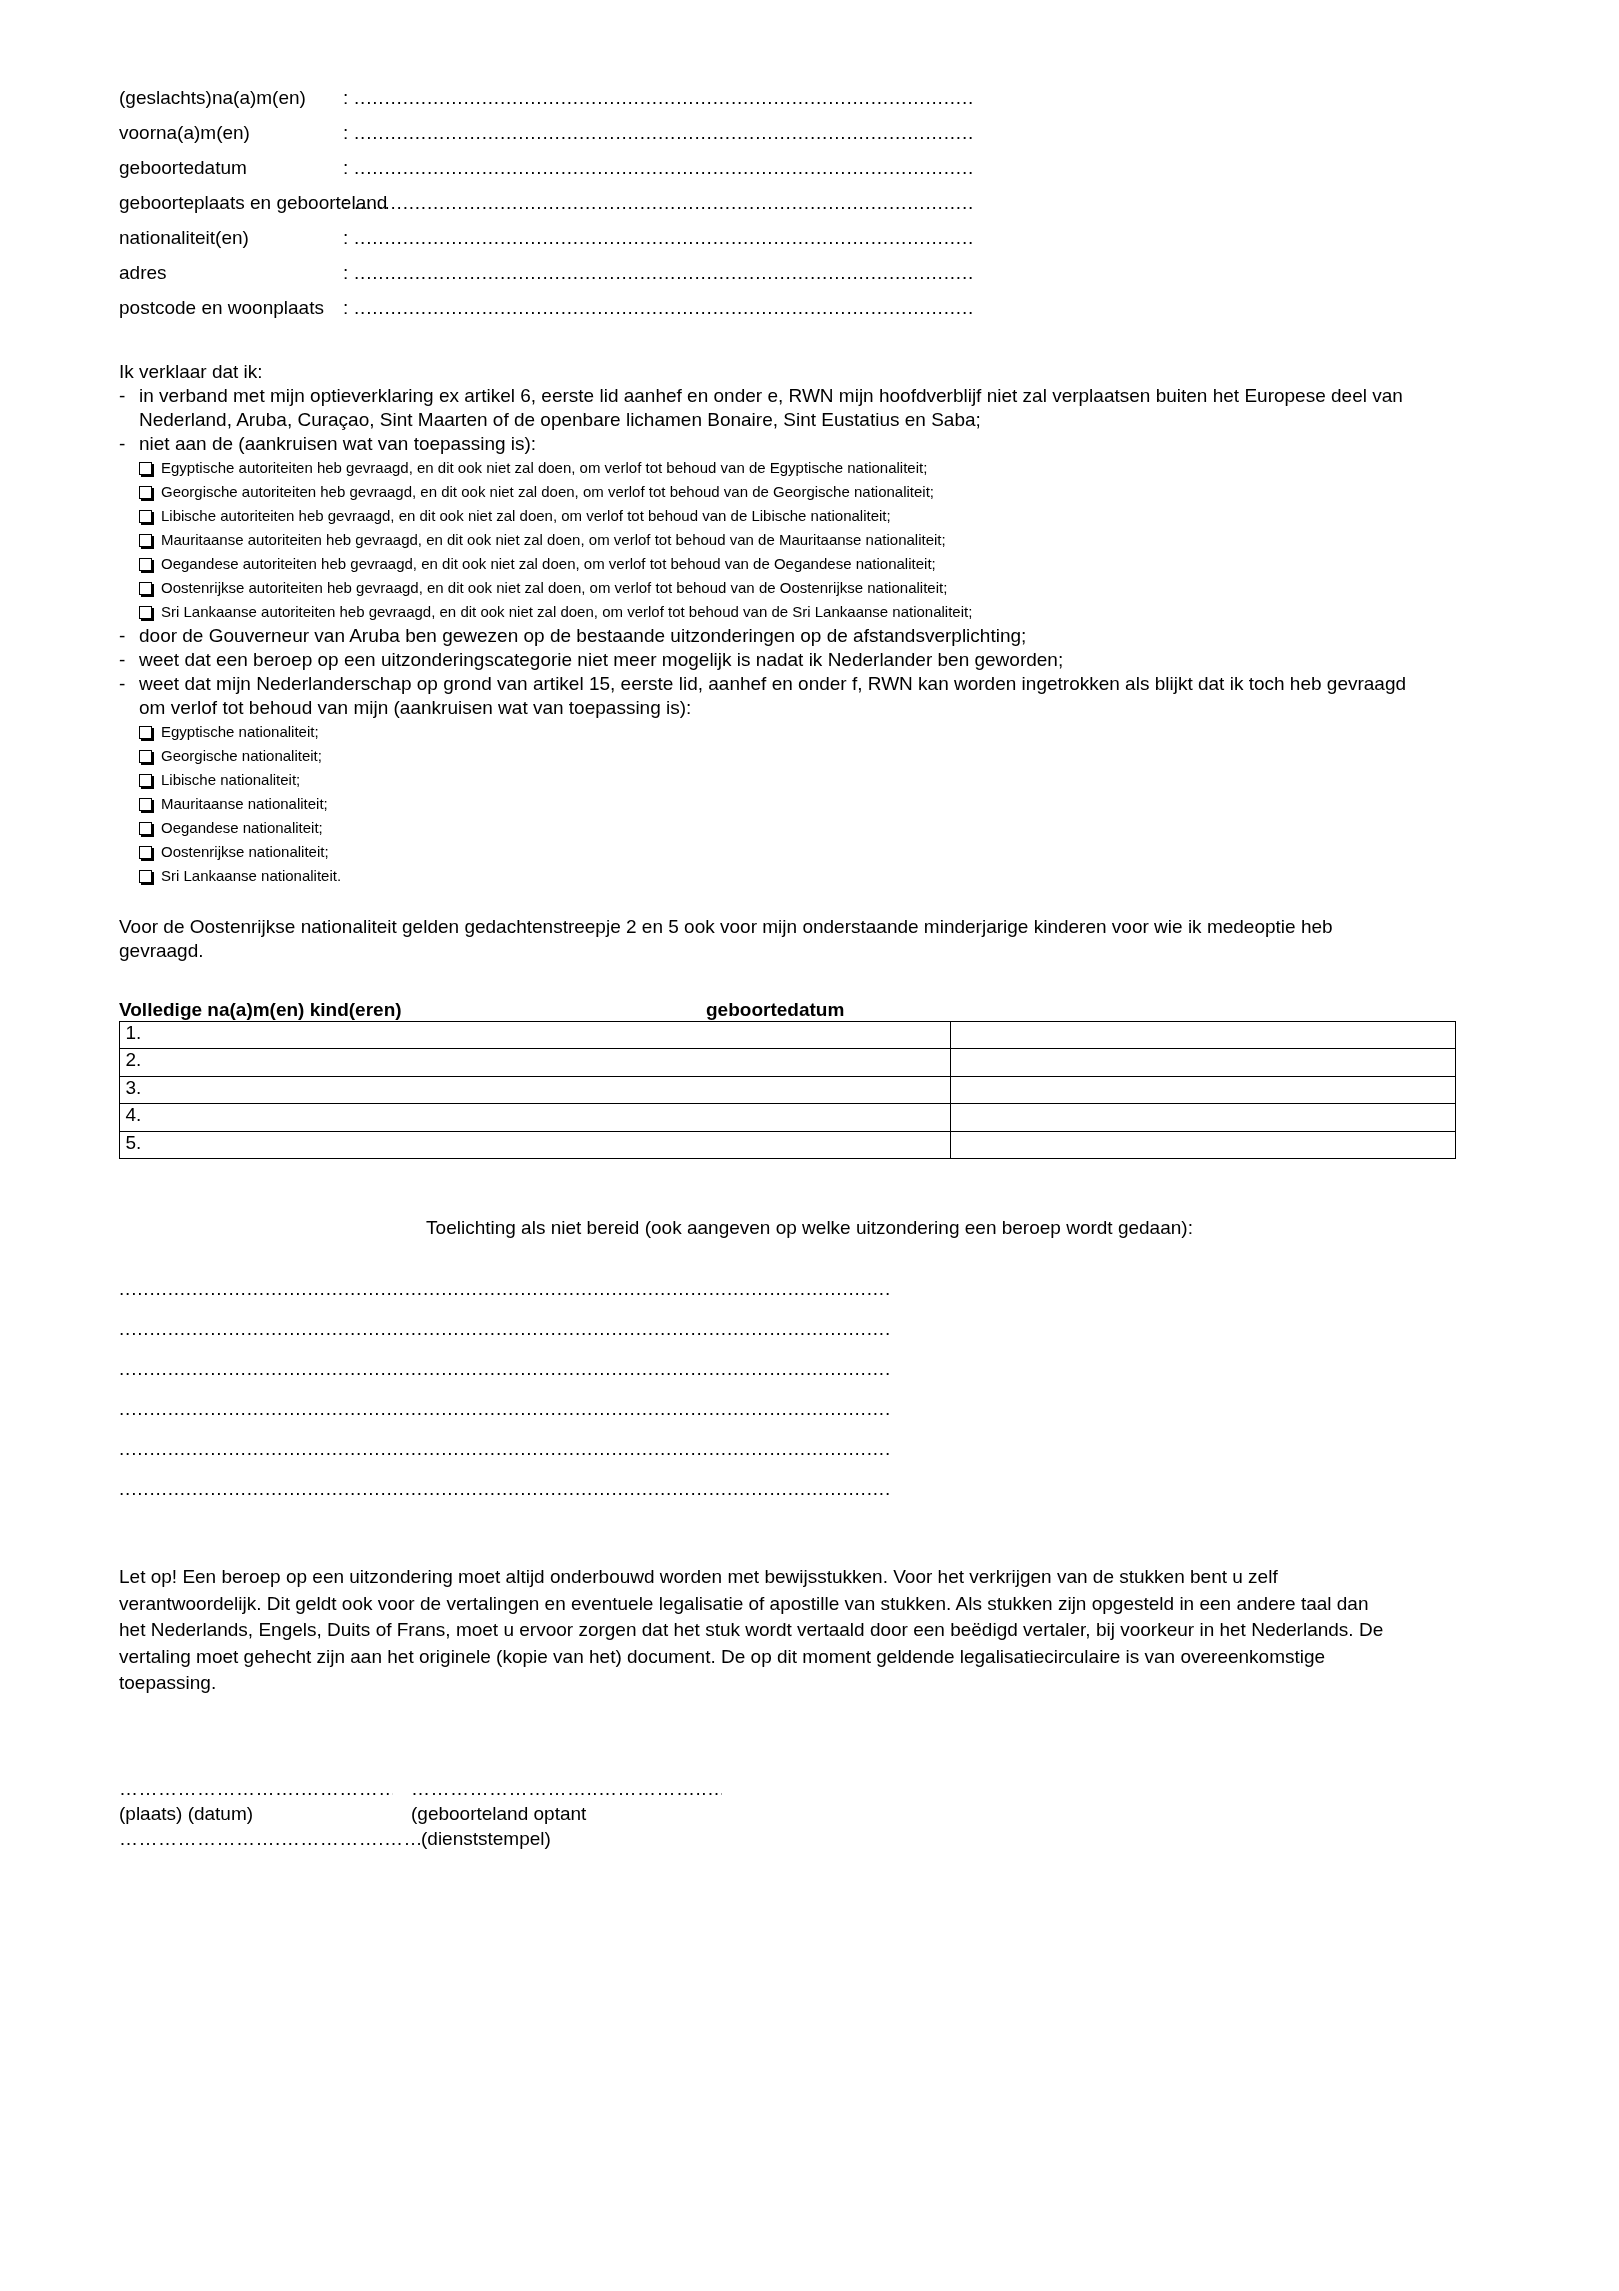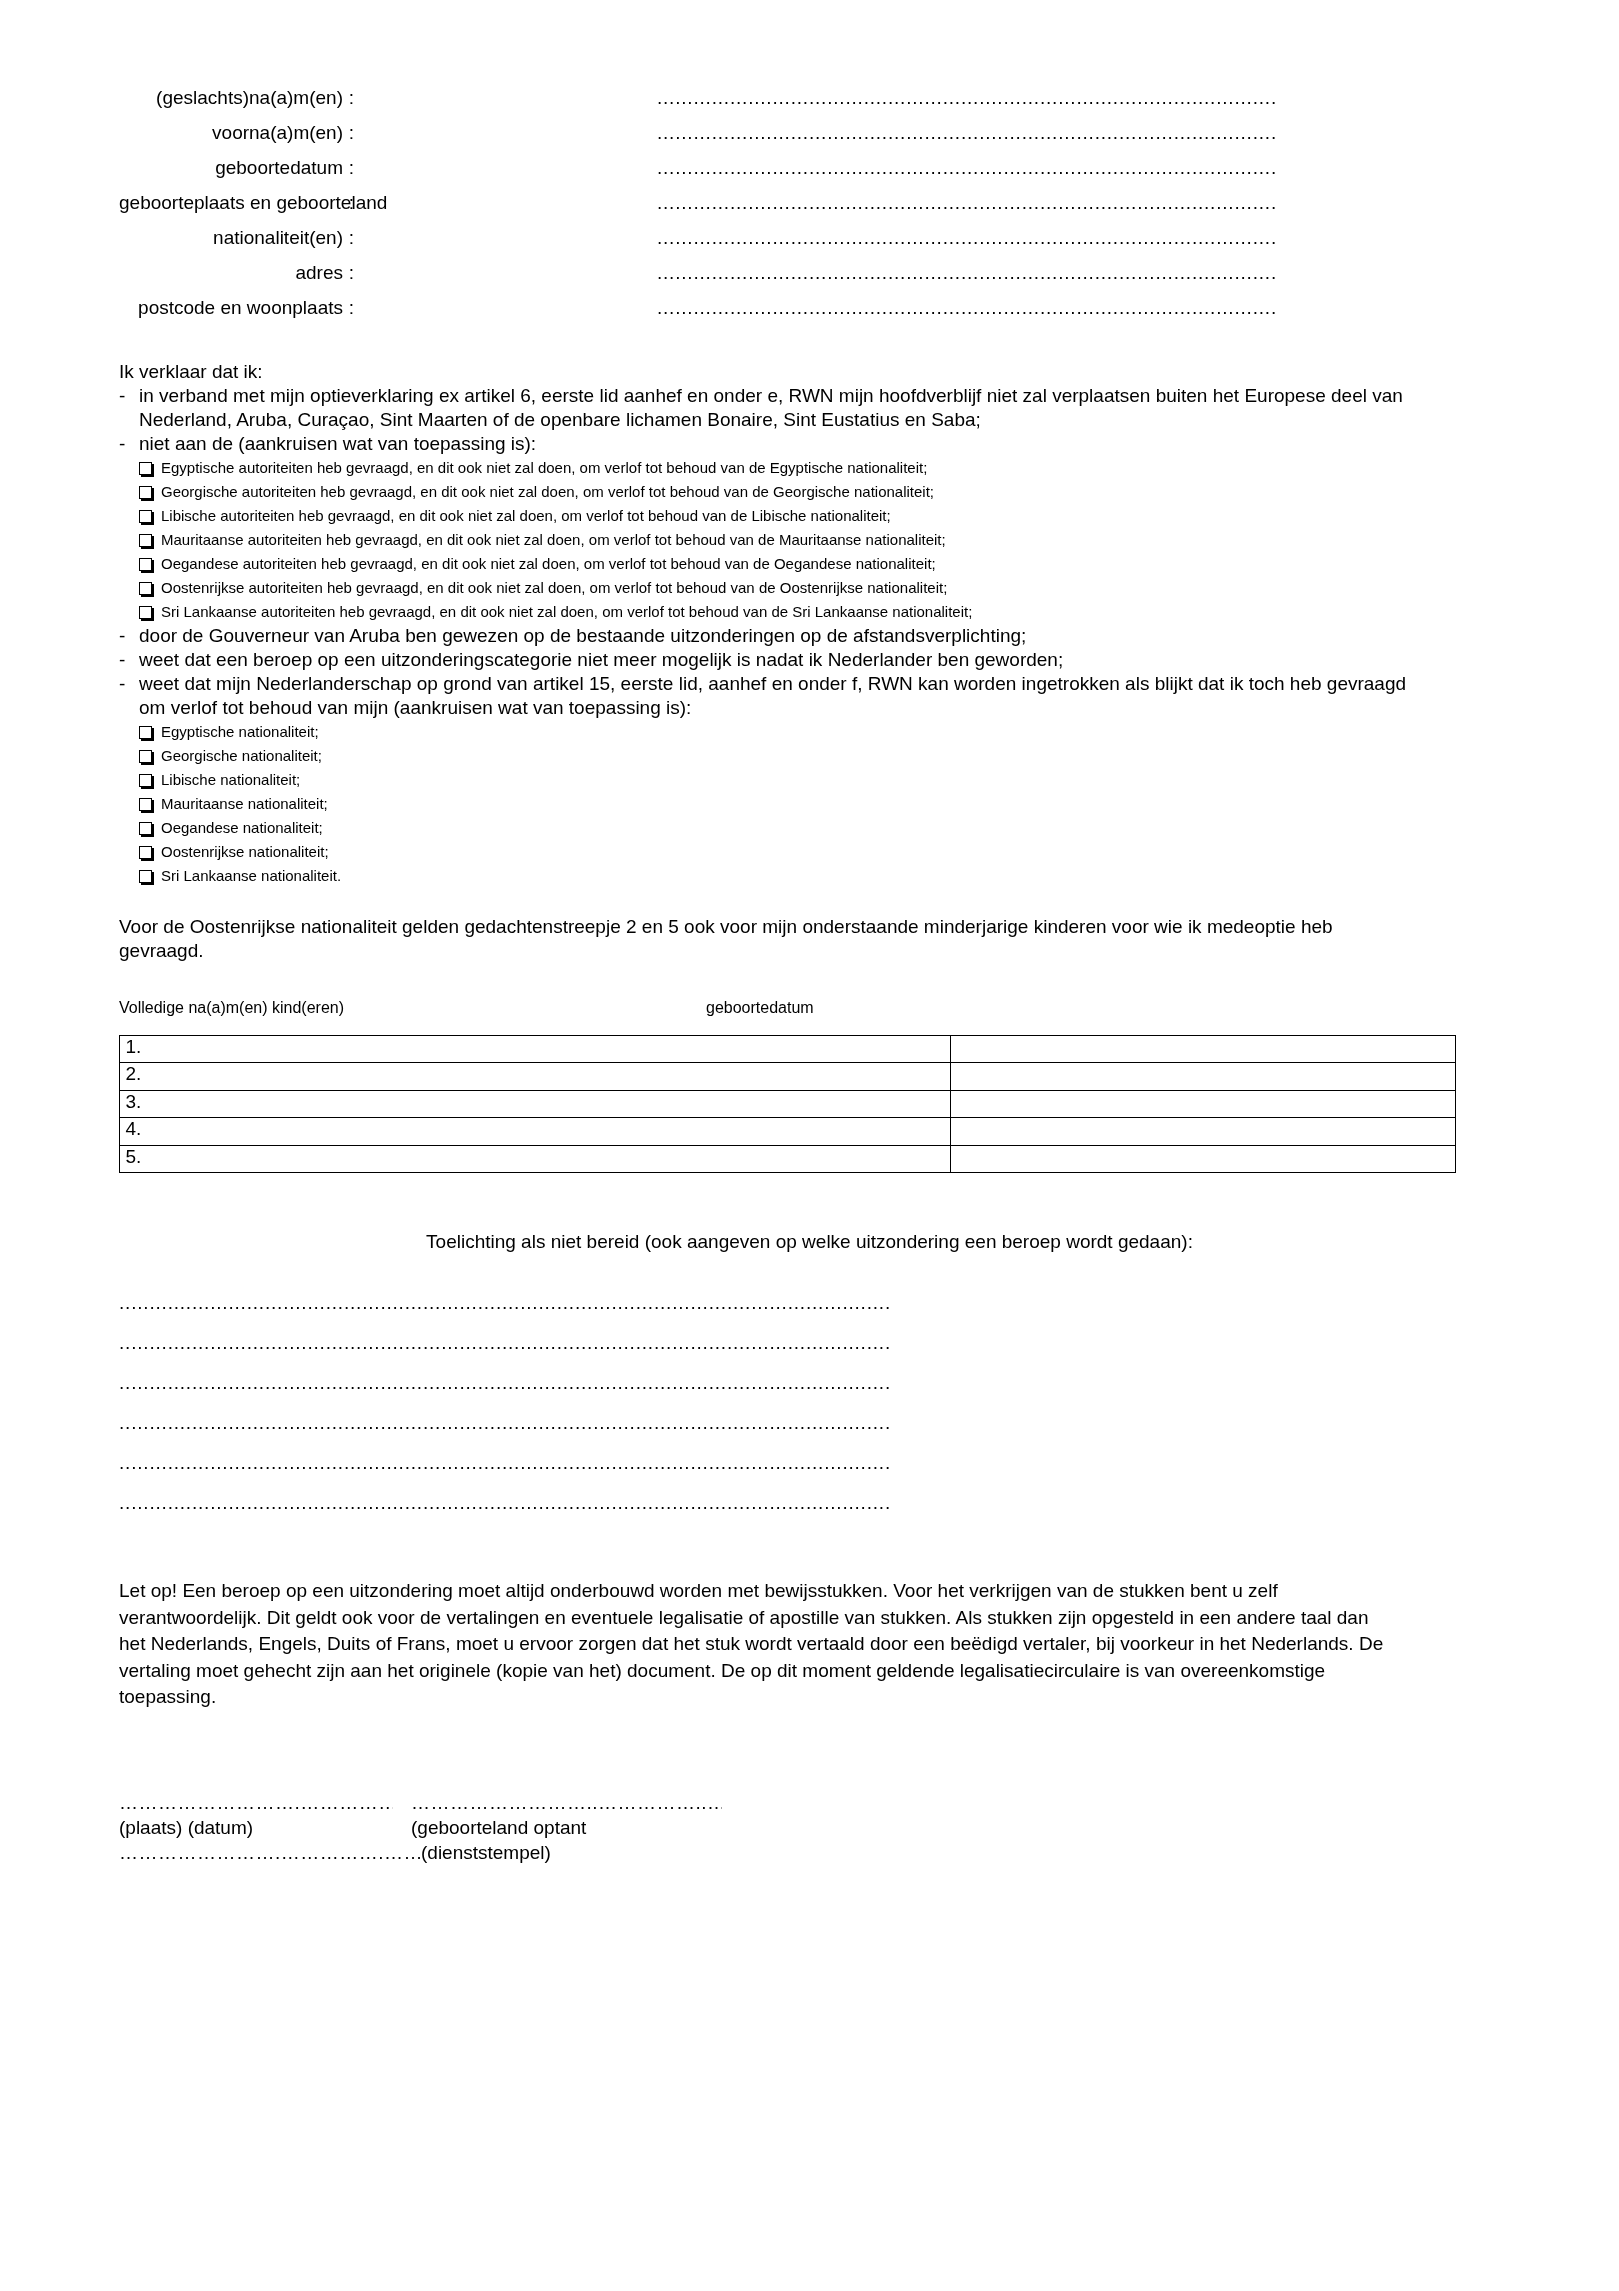--- a/index.html
+++ b/index.html
@@ -27,21 +27,20 @@
     margin: 0;
     padding: 0;
   }
   .field-row {
     display: flex;
     align-items: baseline;
     height: 35px;
     font-size: 19px;
     line-height: 35px;
     white-space: nowrap;
-    text-align: right;
   }
   .field-label {
     width: 224px;
     flex: 0 0 224px;
   }
   .field-colon {
     flex: 0 0 11px;
   }
   .dots-fill {
     flex: 0 0 923px;
@@ -99,24 +98,24 @@
   .oost-note {
     font-size: 19px;
     line-height: 24px;
     margin-top: 26.5px;
     max-width: 1270px;
   }
 
   
   .table-head {
     display: flex;
-    font-size: 16px;
-    font-weight: normal;
+    font-size: 19px;
+    font-weight: bold;
     margin-top: 36px;
-    margin-bottom: 18px;
+    margin-bottom: 0;
   }
   .th-name { flex: 0 0 587px; }
   .th-date { flex: 1 1 auto; }
 
   table.kids {
     border-collapse: collapse;
     width: 1323px;
     table-layout: fixed;
   }
   table.kids td {

